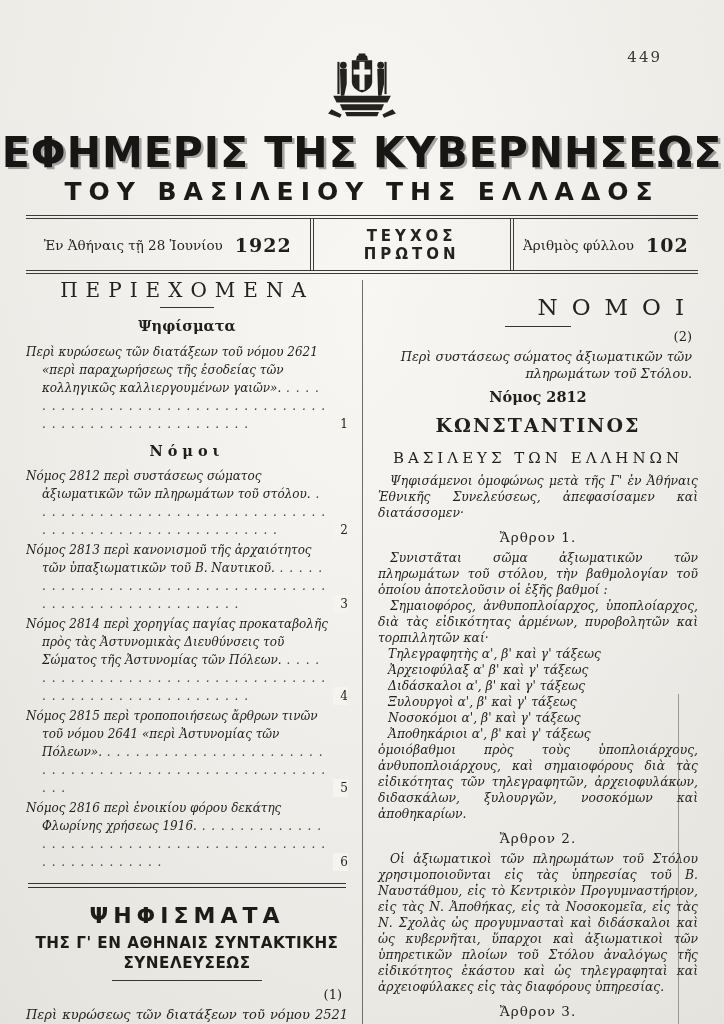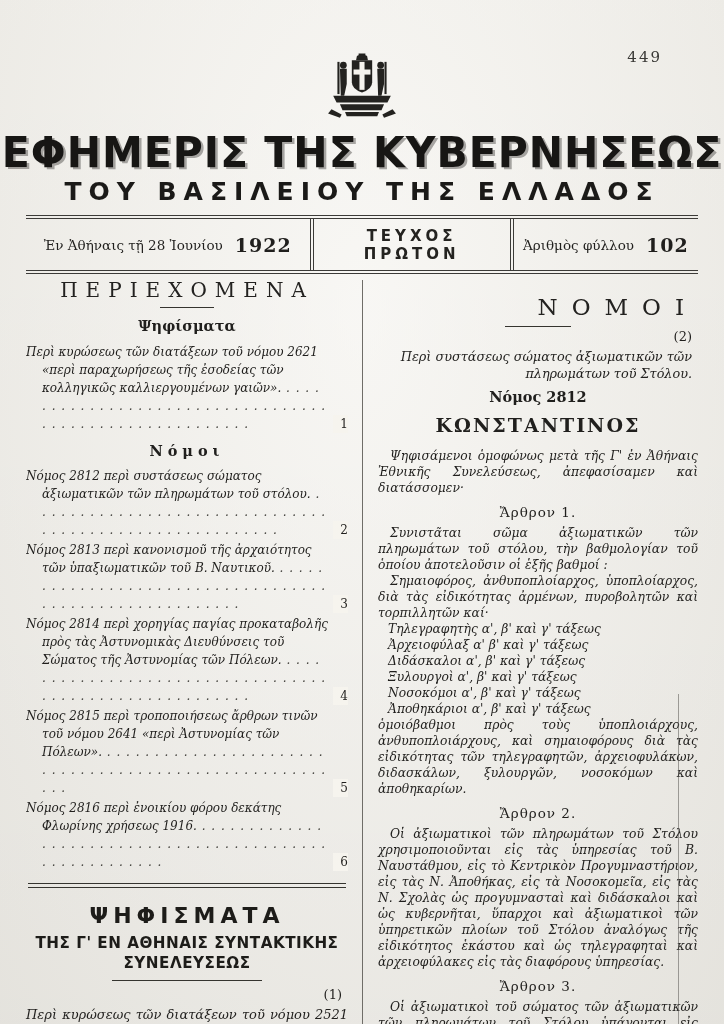--- a/index.html
+++ b/index.html
@@ -221,20 +221,21 @@
 
     <div class="col col-right">
       <div class="laws-heading">ΝΟΜΟΙ</div>
       <div class="rule-laws"></div>
 
       <div class="item-number">(2)</div>
       <p class="law-subject">Περὶ συστάσεως σώματος ἀξιωματικῶν τῶν πληρωμάτων τοῦ Στόλου.</p>
 
       <div class="law-number">Νόμος 2812</div>
       <div class="king-name">ΚΩΝΣΤΑΝΤΙΝΟΣ</div>
+      <div class="king-title">ΒΑΣΙΛΕΥΣ ΤΩΝ ΕΛΛΗΝΩΝ</div>
 
       <p class="law-preamble">Ψηφισάμενοι ὁμοφώνως μετὰ τῆς Γ' ἐν Ἀθήναις Ἐθνικῆς Συνελεύσεως, ἀπεφασίσαμεν καὶ διατάσσομεν·</p>
 
       <div>
 
           <div class="article">
             <div class="article-heading">Ἄρθρον 1.</div>
             <div>
 
                 <p class="blk blk-first">Συνιστᾶται σῶμα ἀξιωματικῶν τῶν πληρωμάτων τοῦ στόλου, τὴν βαθμολογίαν τοῦ ὁποίου ἀποτελοῦσιν οἱ ἑξῆς βαθμοί :</p>

